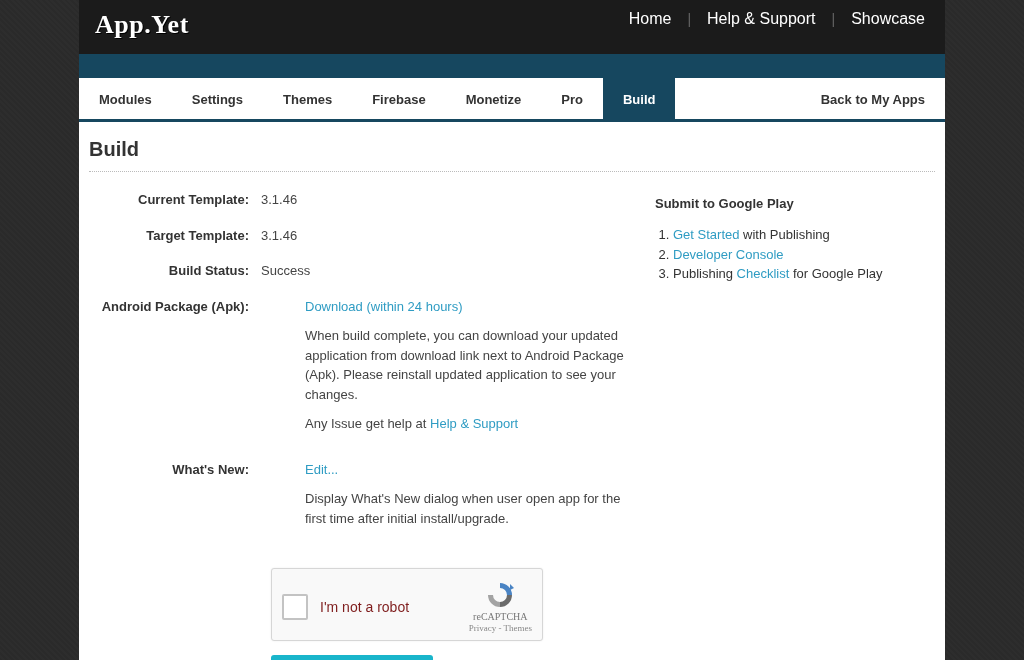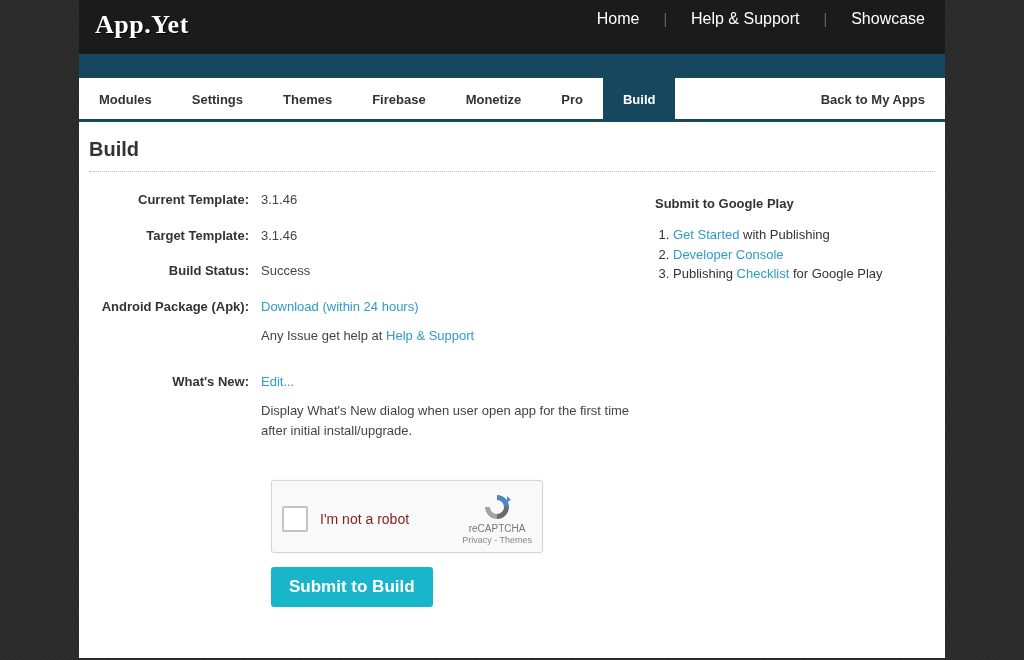--- a/index.html
+++ b/index.html
@@ -28,21 +28,21 @@
     font-weight: 900;
     font-size: 26px;
     letter-spacing: 0.5px;
     color: #fff;
     text-shadow: 1px 1px 0 #000;
     padding-left: 12px;
   }
   nav.topnav {
     display: flex;
     align-items: center;
-    gap: 8px;
+    gap: 0;
     font-size: 16px;
   }
   nav.topnav a {
     color: #fff;
     text-decoration: none;
     padding: 0 16px;
   }
   .nav-sep {
     color: #666;
     font-size: 14px;
@@ -106,21 +106,21 @@
     padding-right: 12px;
     font-size: 13px;
     line-height: 1.5;
   }
   .form-row .value {
     flex: 1;
     color: #444;
     font-size: 13px;
     line-height: 1.5;
   }
-  .form-row .value p { margin-bottom: 10px; }
+  .form-row .value p { margin-bottom: 10px; margin-left: 44px; }
   a.link { color: #2f9cc3; text-decoration: none; }
   .side-heading {
     font-weight: 700;
     font-size: 13px;
     margin-bottom: 14px;
   }
   ol.side-list {
     list-style: decimal;
     padding-left: 18px;
     font-size: 13px;
@@ -152,20 +152,21 @@
     font-size: 14px;
     color: #7f1d1d;
     text-align: right;
   }
   .recaptcha .brand {
     margin-left: auto;
     text-align: center;
     font-size: 9px;
     color: #777;
     line-height: 1.2;
+    font-family: Liberation Serif, serif;
   }
   .recaptcha .brand svg { display: block; margin: 0 auto 2px auto; }
   .recaptcha .brand .name { font-size: 10px; color: #777; }
   .recaptcha .brand .pt { font-size: 9px; color: #888; }
   .submit-btn {
     margin-left: 176px;
     background: #19b5cb;
     color: #fff;
     border: none;
     font-size: 17px;
@@ -218,20 +219,21 @@
           <div class="value">3.1.46</div>
         </div>
         <div class="form-row">
           <div class="label">Build Status:</div>
           <div class="value">Success</div>
         </div>
         <div class="form-row">
           <div class="label">Android Package (Apk):</div>
           <div class="value">
             <p><a href="#" class="link">Download (within 24 hours)</a></p>
+            <p>When build complete, you can download your updated application from download link next to Android Package (Apk). Please reinstall updated application to see your changes.</p>
             <p>
               <span>Any Issue get help at </span><a href="#" class="link">Help &amp; Support</a>
             </p>
           </div>
         </div>
         <div class="form-row">
           <div class="label">What's New:</div>
           <div class="value">
             <p><a href="#" class="link">Edit...</a></p>
             <p>Display What's New dialog when user open app for the first time after initial install/upgrade.</p>

